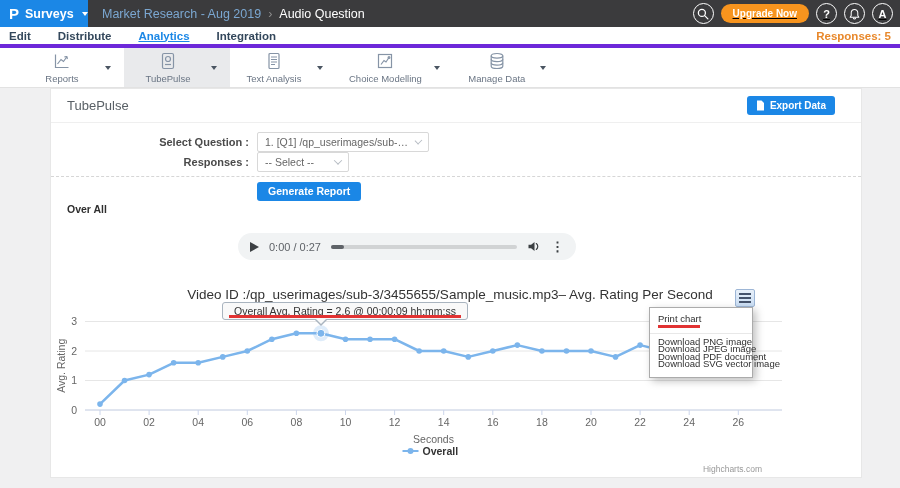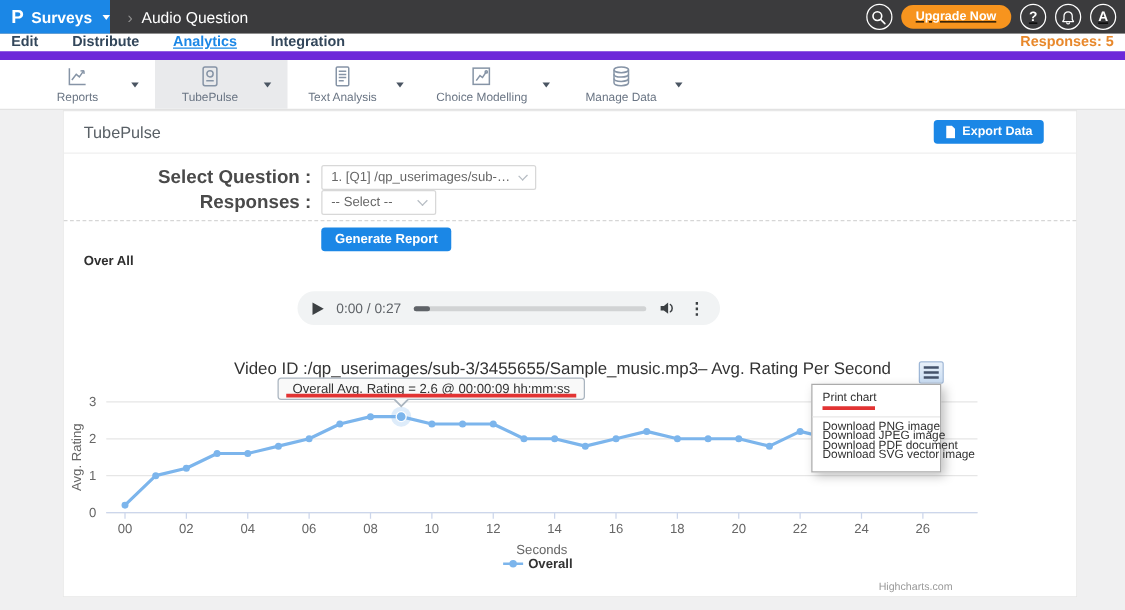--- a/index.html
+++ b/index.html
@@ -22,21 +22,21 @@
   .bc-page{color:#ffffff;}
   .topbar-right{margin-left:auto;display:flex;align-items:center;gap:7px;padding-right:7px;text-decoration:underline;}
   .circle-btn{width:21px;height:21px;border:1px solid #fff;border-radius:50%;display:flex;
               align-items:center;justify-content:center;color:#fff;font-size:11px;font-weight:700;
               cursor:pointer;flex:0 0 auto;}
   .upgrade-btn{height:19px;padding:0 12px;border-radius:10px;background:#f7941e;color:#fff;
                font-size:10px;font-weight:700;display:flex;align-items:center;cursor:pointer;border:none;}
 
   
   .nav{position:absolute;left:0;top:27px;width:900px;height:21px;background:#fff;
-       border-bottom:7px solid #6d28d9;display:flex;align-items:center;padding:0 9px;gap:27px;}
+       border-bottom:4px solid #6d28d9;display:flex;align-items:center;padding:0 9px;gap:27px;}
   .nav-item{font-size:11.5px;font-weight:700;color:#33475b;cursor:pointer;}
   .nav-item.active{color:#1b87e6;text-decoration:underline;}
   .responses{margin-left:auto;font-size:11.5px;font-weight:700;color:#e8882b;}
 
   
   .toolbar{position:absolute;left:0;top:48px;width:900px;height:40px;background:#fff;
            border-bottom:1px solid #e2e2e2;display:flex;align-items:stretch;padding-left:18px;}
   .tool{display:flex;align-items:center;padding:0 13px;gap:12px;cursor:pointer;}
   .tool.active{background:#e9eaec;}
   .tool-main{display:flex;flex-direction:column;align-items:center;gap:2px;min-width:62px;}
@@ -46,21 +46,21 @@
   .tool svg{stroke:#8694a6;fill:none;stroke-width:1.2;}
 
   
   .panel{position:absolute;left:50px;top:88px;width:812px;height:390px;background:#fff;
          border:1px solid #e7e7e7;}
   .panel-header{height:34px;border-bottom:1px solid #efefef;display:flex;align-items:center;
                 padding:0 26px 0 16px;}
   .panel-title{font-size:13px;color:#596066;}
   .export-btn{margin-left:auto;display:flex;align-items:center;gap:5px;background:#1b87e6;color:#fff;
               font-size:10px;font-weight:700;padding:4px 9px;border-radius:3px;border:none;cursor:pointer;}
-  .form-label{position:absolute;width:198px;text-align:right;font-size:15px;font-weight:700;
+  .form-label{position:absolute;width:198px;text-align:right;font-size:11px;font-weight:700;
               color:#4a4a4a;line-height:20px;}
   .select-box{position:absolute;height:20px;border:1px solid #d8d8d8;border-radius:2px;background:#fff;
               display:flex;align-items:center;padding:0 7px;font-size:10.5px;color:#666;cursor:pointer;}
   .select-box .chev{margin-left:auto;width:6px;height:6px;border-right:1.4px solid #b6bcc3;
                     border-bottom:1.4px solid #b6bcc3;transform:rotate(45deg) translate(-1px,-1px);}
   .select-text{overflow:hidden;white-space:nowrap;text-overflow:ellipsis;padding-right:6px;}
   .dashed-sep{position:absolute;left:0;right:0;top:87px;border-top:1px dashed #d6d6d6;}
   .generate-btn{position:absolute;left:206px;top:93px;height:19px;line-height:19px;padding:0 11px;
                 background:#1b87e6;color:#fff;font-size:10.5px;font-weight:700;border:none;
                 border-radius:3px;cursor:pointer;}
@@ -108,20 +108,21 @@
 
 <div id="screen">
 
   <div class="topbar">
     <div class="logo-block">
       <span class="logo-p">P</span>
       <span class="logo-txt">Surveys</span>
       <span class="dd-caret"></span>
     </div>
     <div class="breadcrumb">
+      <span class="bc-survey">Market Research - Aug 2019</span>
       <span class="bc-sep">›</span>
       <span class="bc-page">Audio Question</span>
     </div>
     <div class="topbar-right">
       <div class="circle-btn">
         <svg width="12" height="12" viewBox="0 0 13 13">
           <circle cx="5.3" cy="5.3" r="3.8" fill="none" stroke="#fff" stroke-width="1.4"></circle>
           <line x1="8.3" y1="8.3" x2="11.8" y2="11.8" stroke="#fff" stroke-width="1.4" stroke-linecap="round"></line>
         </svg>
       </div>

